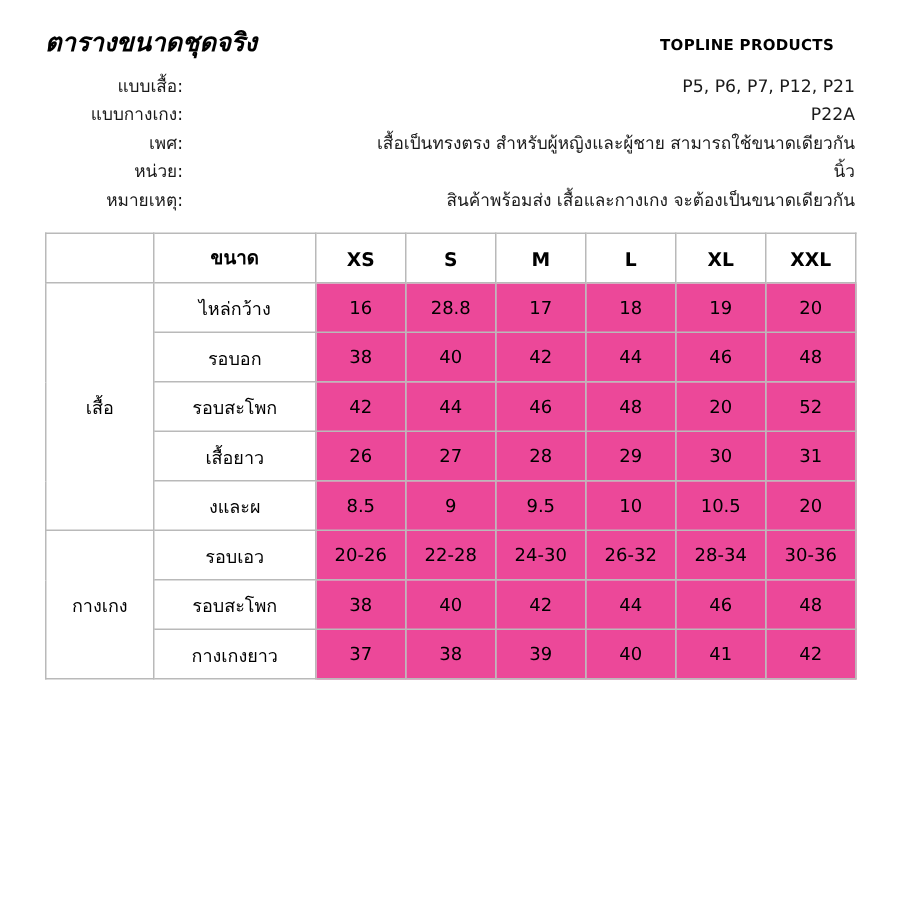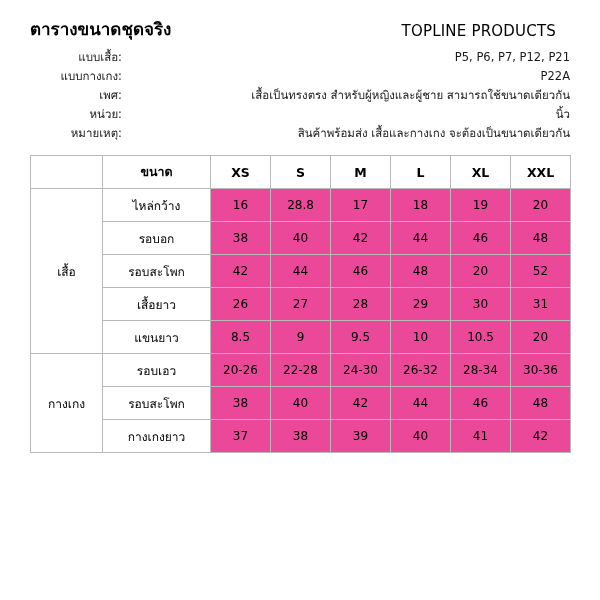--- a/index.html
+++ b/index.html
@@ -24,24 +24,25 @@
   .header-row {
     display: flex;
     align-items: flex-start;
     justify-content: space-between;
   }
   .doc-title {
     font-size: 17px;
     font-weight: bold;
     letter-spacing: 0px;
     line-height: 22px;
+    font-style: italic;
   }
   .brand {
-    font-size: 15px;
-    font-weight: normal;
+    font-size: 10px;
+    font-weight: bold;
     letter-spacing: 0.2px;
     line-height: 22px;
     padding-right: 14px;
     padding-top: 2px;
   }
   .meta {
     margin-top: 6px;
     text-align: right;
   }
   .meta-row {
@@ -190,21 +191,21 @@
       <tr>
         <td class="row-label">เสื้อยาว</td>
         <td class="shade">26</td>
         <td class="shade">27</td>
         <td class="shade">28</td>
         <td class="shade">29</td>
         <td class="shade">30</td>
         <td class="shade">31</td>
       </tr>
       <tr>
-        <td class="row-label">แขนยาว</td>
+        <td class="row-label">งและผ</td>
         <td class="shade">8.5</td>
         <td class="shade">9</td>
         <td class="shade">9.5</td>
         <td class="shade">10</td>
         <td class="shade">10.5</td>
         <td class="shade">20</td>
       </tr>
 
       <tr>
         <td class="group-label" rowspan="3">กางเกง</td>

